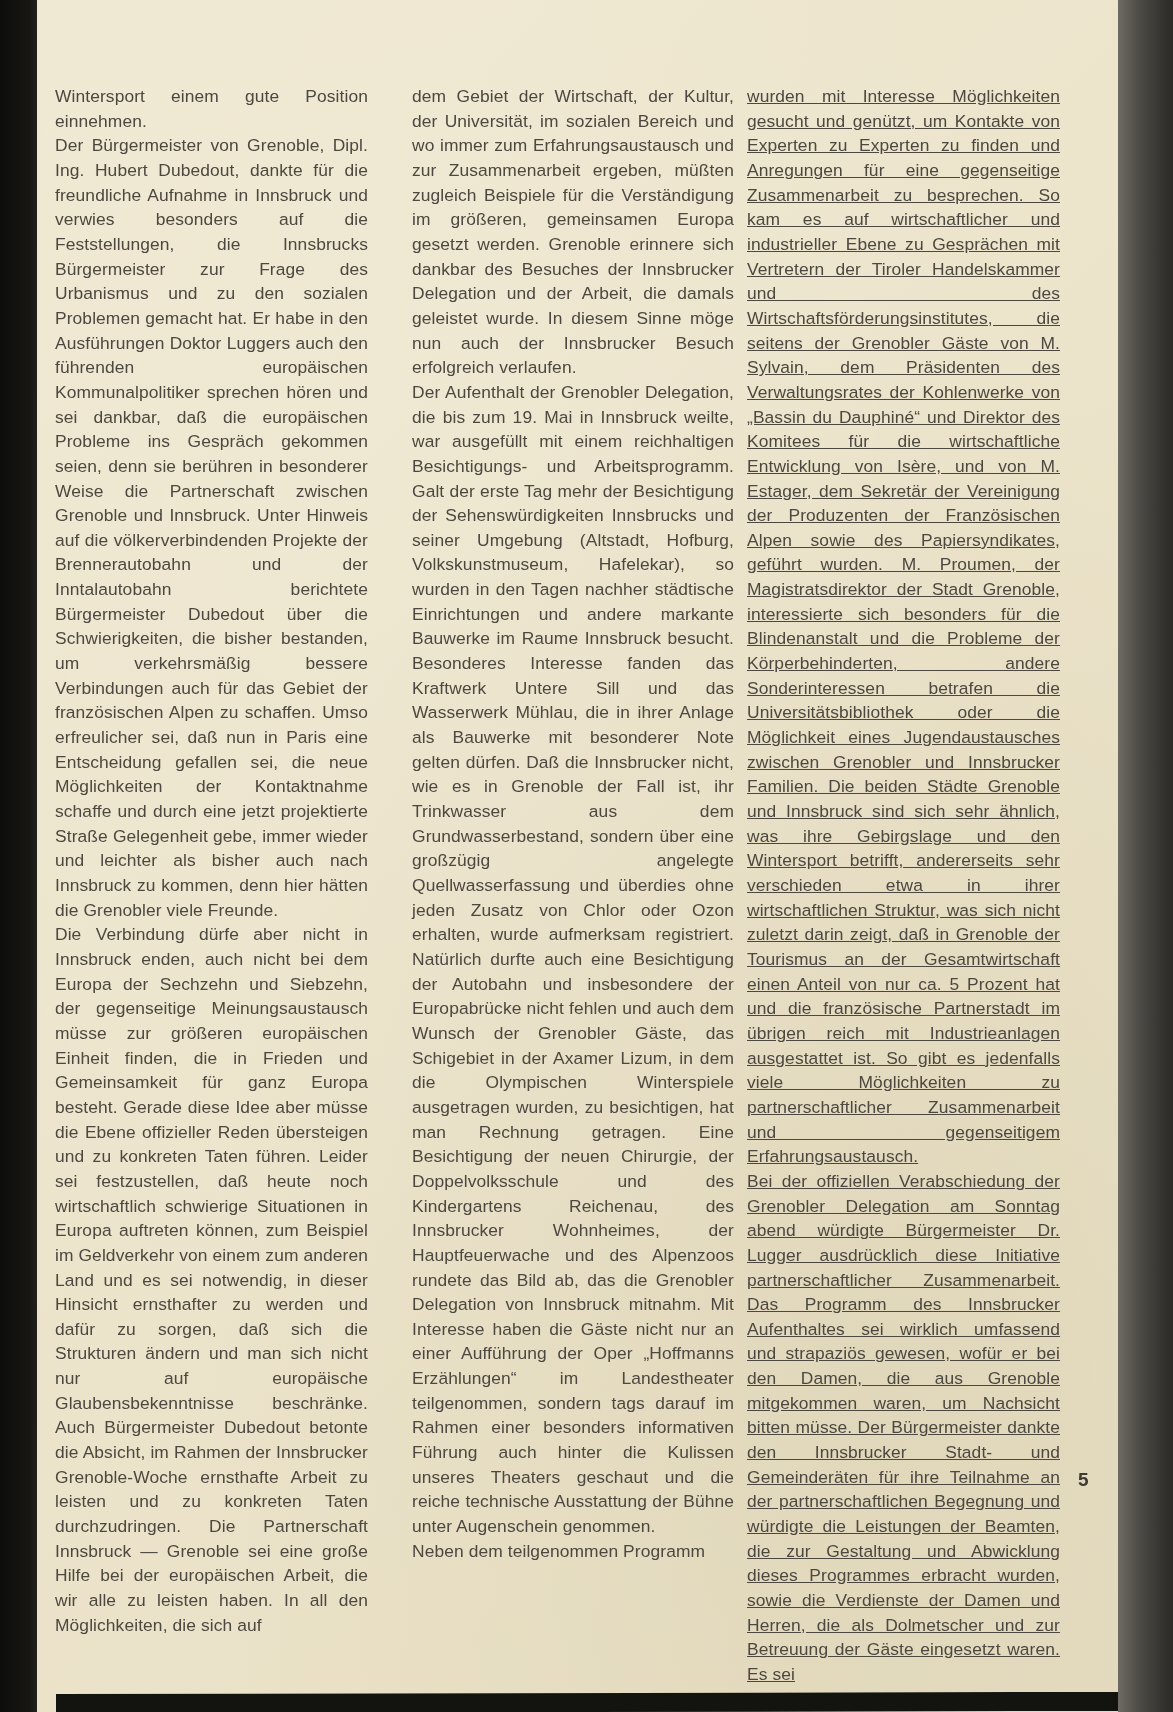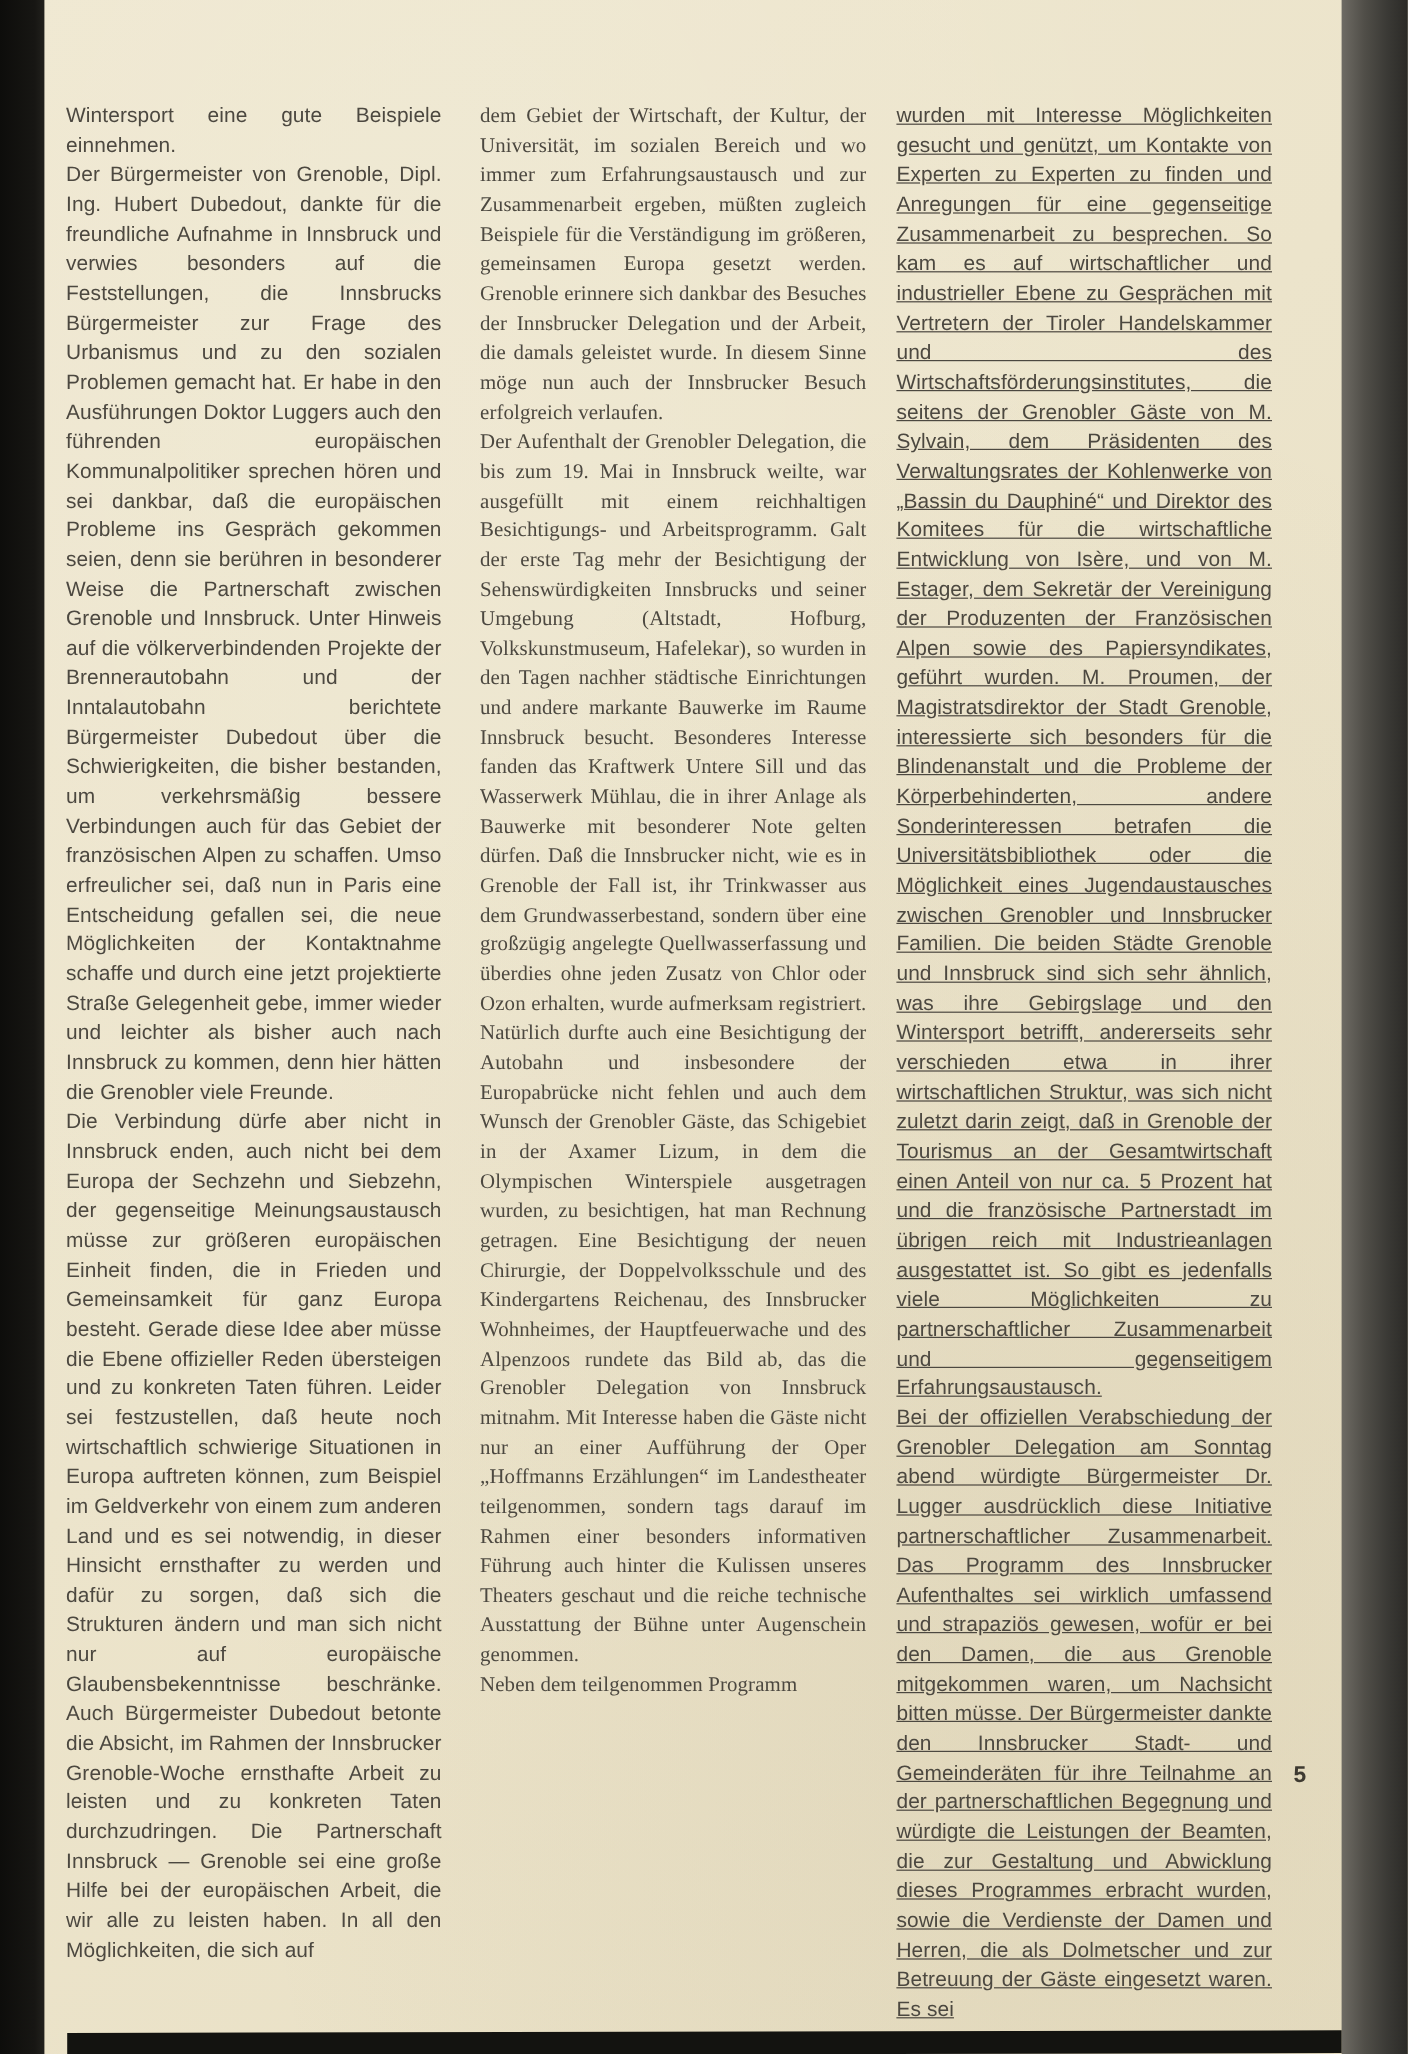--- a/index.html
+++ b/index.html
@@ -43,42 +43,42 @@
     text-align: justify;
     color: #4c4840;
     font-size: 17.4px;
     line-height: 24.65px;
     letter-spacing: 0.1px;
     hyphens: auto;
     -webkit-hyphens: auto;
   }
   .col p { margin: 0; padding: 0; }
   .col-1 { left: 55px;  width: 313px; }
-  .col-2 { left: 400px; width: 322px; font-family: Liberation Serif, serif; }
+  .col-2 { left: 412px; width: 322px; }
   .col-3 { left: 747px; width: 313px; text-decoration: underline; }
   .page-number {
     position: absolute;
     left: 1078px;
     top: 1469px;
     font-size: 19px;
     font-weight: bold;
     color: #3e3a31;
   }
 </style>
 </head>
 <body>
 
 <div class="page">
 
   <div class="edge-left"></div>
   <div class="edge-right"></div>
   <div class="edge-bottom"></div>
 
   <div class="col col-1">
-    <p>Wintersport eine gute Beispiele einnehmen.</p>
+    <p>Wintersport einem gute Position einnehmen.</p>
     <p>Der Bürgermeister von Grenoble, Dipl. Ing. Hubert Dubedout, dankte für die freundliche Aufnahme in Innsbruck und verwies besonders auf die Feststellungen, die Innsbrucks Bürgermeister zur Frage des Urbanismus und zu den sozialen Problemen gemacht hat. Er habe in den Ausführungen Doktor Luggers auch den führenden europäischen Kommunalpolitiker sprechen hören und sei dankbar, daß die europäischen Probleme ins Gespräch gekommen seien, denn sie berühren in besonderer Weise die Partnerschaft zwischen Grenoble und Innsbruck. Unter Hinweis auf die völkerverbindenden Projekte der Brennerautobahn und der Inntalautobahn berichtete Bürgermeister Dubedout über die Schwierigkeiten, die bisher bestanden, um verkehrsmäßig bessere Verbindungen auch für das Gebiet der französischen Alpen zu schaffen. Umso erfreulicher sei, daß nun in Paris eine Entscheidung gefallen sei, die neue Möglichkeiten der Kontaktnahme schaffe und durch eine jetzt projektierte Straße Gelegenheit gebe, immer wieder und leichter als bisher auch nach Innsbruck zu kommen, denn hier hätten die Grenobler viele Freunde.</p>
     <p>Die Verbindung dürfe aber nicht in Innsbruck enden, auch nicht bei dem Europa der Sechzehn und Siebzehn, der gegenseitige Meinungsaustausch müsse zur größeren europäischen Einheit finden, die in Frieden und Gemeinsamkeit für ganz Europa besteht. Gerade diese Idee aber müsse die Ebene offizieller Reden übersteigen und zu konkreten Taten führen. Leider sei festzustellen, daß heute noch wirtschaftlich schwierige Situationen in Europa auftreten können, zum Beispiel im Geldverkehr von einem zum anderen Land und es sei notwendig, in dieser Hinsicht ernsthafter zu werden und dafür zu sorgen, daß sich die Strukturen ändern und man sich nicht nur auf europäische Glaubensbekenntnisse beschränke. Auch Bürgermeister Dubedout betonte die Absicht, im Rahmen der Innsbrucker Grenoble-Woche ernsthafte Arbeit zu leisten und zu konkreten Taten durchzudringen. Die Partnerschaft Innsbruck — Grenoble sei eine große Hilfe bei der europäischen Arbeit, die wir alle zu leisten haben. In all den Möglichkeiten, die sich auf</p>
   </div>
 
   <div class="col col-2">
     <p>dem Gebiet der Wirtschaft, der Kultur, der Universität, im sozialen Bereich und wo immer zum Erfahrungsaustausch und zur Zusammenarbeit ergeben, müßten zugleich Beispiele für die Verständigung im größeren, gemeinsamen Europa gesetzt werden. Grenoble erinnere sich dankbar des Besuches der Innsbrucker Delegation und der Arbeit, die damals geleistet wurde. In diesem Sinne möge nun auch der Innsbrucker Besuch erfolgreich verlaufen.</p>
     <p>Der Aufenthalt der Grenobler Delegation, die bis zum 19. Mai in Innsbruck weilte, war ausgefüllt mit einem reichhaltigen Besichtigungs- und Arbeitsprogramm. Galt der erste Tag mehr der Besichtigung der Sehenswürdigkeiten Innsbrucks und seiner Umgebung (Altstadt, Hofburg, Volkskunstmuseum, Hafelekar), so wurden in den Tagen nachher städtische Einrichtungen und andere markante Bauwerke im Raume Innsbruck besucht. Besonderes Interesse fanden das Kraftwerk Untere Sill und das Wasserwerk Mühlau, die in ihrer Anlage als Bauwerke mit besonderer Note gelten dürfen. Daß die Innsbrucker nicht, wie es in Grenoble der Fall ist, ihr Trinkwasser aus dem Grundwasserbestand, sondern über eine großzügig angelegte Quellwasserfassung und überdies ohne jeden Zusatz von Chlor oder Ozon erhalten, wurde aufmerksam registriert. Natürlich durfte auch eine Besichtigung der Autobahn und insbesondere der Europabrücke nicht fehlen und auch dem Wunsch der Grenobler Gäste, das Schigebiet in der Axamer Lizum, in dem die Olympischen Winterspiele ausgetragen wurden, zu besichtigen, hat man Rechnung getragen. Eine Besichtigung der neuen Chirurgie, der Doppelvolksschule und des Kindergartens Reichenau, des Innsbrucker Wohnheimes, der Hauptfeuerwache und des Alpenzoos rundete das Bild ab, das die Grenobler Delegation von Innsbruck mitnahm. Mit Interesse haben die Gäste nicht nur an einer Aufführung der Oper „Hoffmanns Erzählungen“ im Landestheater teilgenommen, sondern tags darauf im Rahmen einer besonders informativen Führung auch hinter die Kulissen unseres Theaters geschaut und die reiche technische Ausstattung der Bühne unter Augenschein genommen.</p>
     <p>Neben dem teilgenommen Programm</p>
   </div>
 

